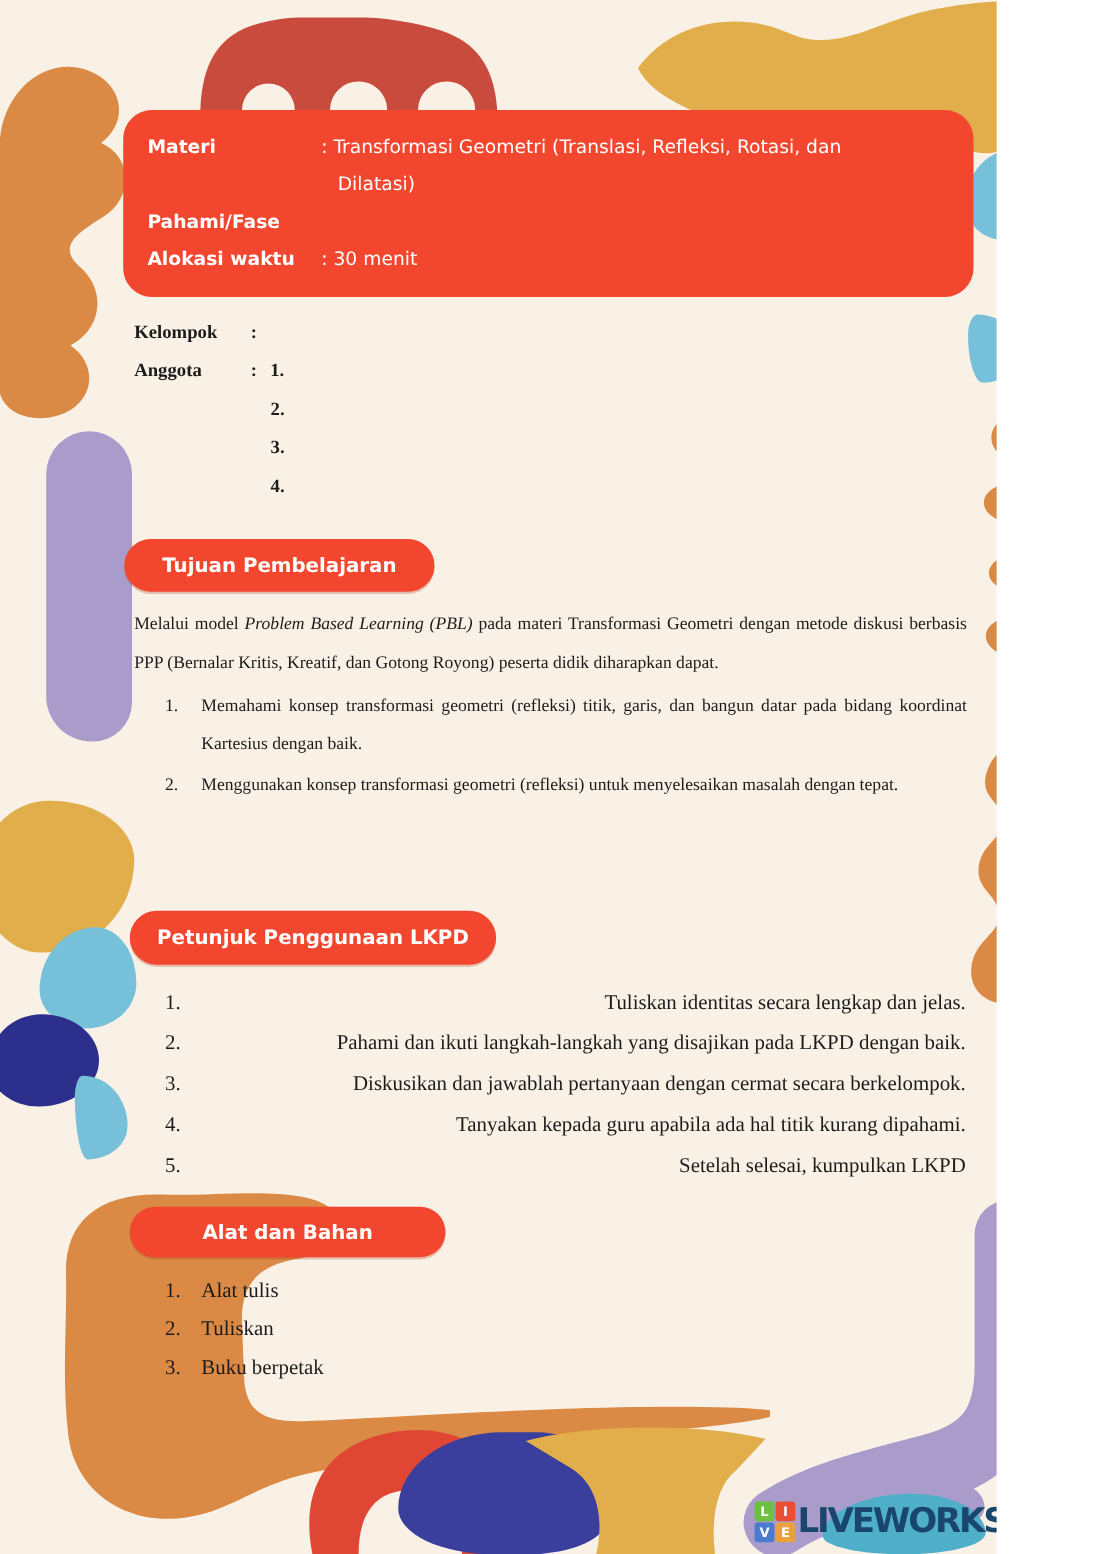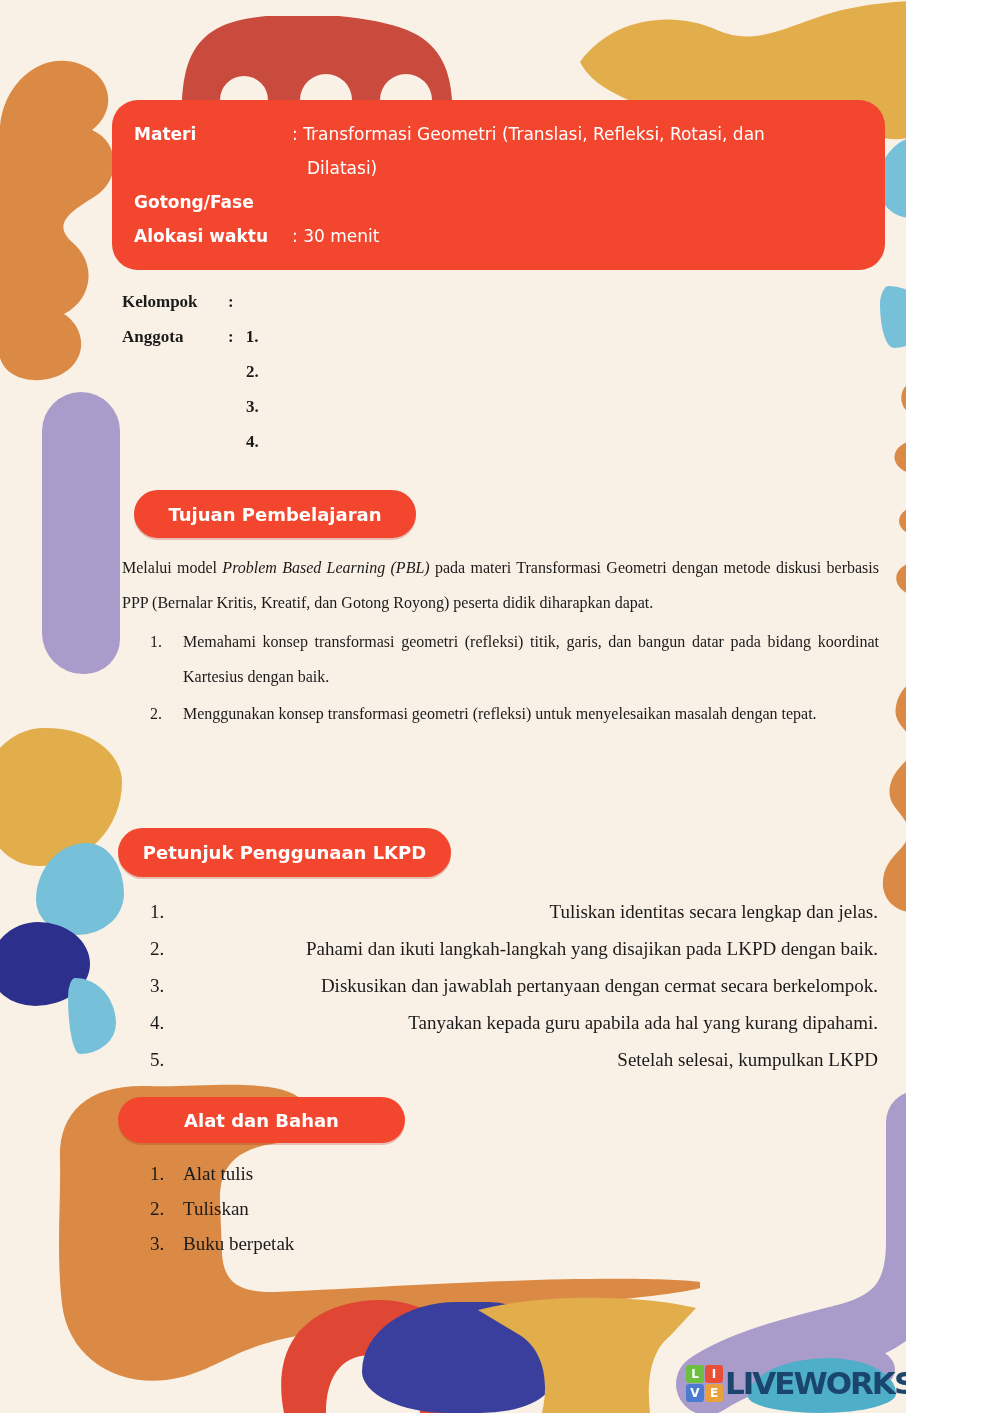--- a/index.html
+++ b/index.html
@@ -34,21 +34,21 @@
   .id-cont{padding-left:124px;}
 
   
   .pill-btn{
     position:absolute;z-index:2;
     background:#F3462F;border-radius:26px;
     color:#fff;font-family:"DejaVu Sans", sans-serif;font-weight:bold;font-size:18px;
     display:flex;align-items:center;justify-content:center;
     box-shadow:0 2px 0 rgba(160,40,20,.25);
   }
-  #btn-tujuan{left:134px;top:490px;width:282px;height:48px;}
+  #btn-tujuan{left:113px;top:490px;width:282px;height:48px;}
   #btn-petunjuk{left:118px;top:828px;width:333px;height:49px;}
   #btn-alat{left:118px;top:1097px;width:287px;height:46px;}
 
   
   .tujuan-body{position:absolute;left:122px;top:550px;width:757px;z-index:2;font-size:16px;}
   .tujuan-body p{margin:0;text-align:justify;line-height:35px;}
   .it{font-style:italic;}
   .num-list{margin-top:4px;}
   .li{display:flex;margin-top:2px;padding-left:28px;}
   .li .num{width:33px;flex-shrink:0;line-height:35px;}
@@ -130,21 +130,21 @@
 
   <div class="header-card">
     <div class="hrow">
       <div class="hlabel">Materi</div>
       <div class="hval">
         <div>: Transformasi Geometri (Translasi, Refleksi, Rotasi, dan</div>
         <div class="cont">Dilatasi)</div>
       </div>
     </div>
     <div class="hrow">
-      <div class="hlabel">Gotong/Fase</div>
+      <div class="hlabel">Pahami/Fase</div>
     </div>
     <div class="hrow">
       <div class="hlabel">Alokasi waktu</div>
       <div class="hval">: 30 menit</div>
     </div>
   </div>
 
   <div class="identity">
     <div>
       <span class="id-label">Kelompok</span><span>:</span>
@@ -183,21 +183,21 @@
     <div class="li">
       <span class="num">2.</span>
       <div class="txt">Pahami dan ikuti langkah-langkah yang disajikan pada LKPD dengan baik.</div>
     </div>
     <div class="li">
       <span class="num">3.</span>
       <div class="txt">Diskusikan dan jawablah pertanyaan dengan cermat secara berkelompok.</div>
     </div>
     <div class="li">
       <span class="num">4.</span>
-      <div class="txt">Tanyakan kepada guru apabila ada hal yang kurang dipahami.</div>
+      <div class="txt">Tanyakan kepada guru apabila ada hal titik kurang dipahami.</div>
     </div>
     <div class="li">
       <span class="num">5.</span>
       <div class="txt">Setelah selesai, kumpulkan LKPD</div>
     </div>
   </div>
 
   <div id="btn-alat" class="pill-btn">Alat dan Bahan</div>
 
   <div class="alat-list">

